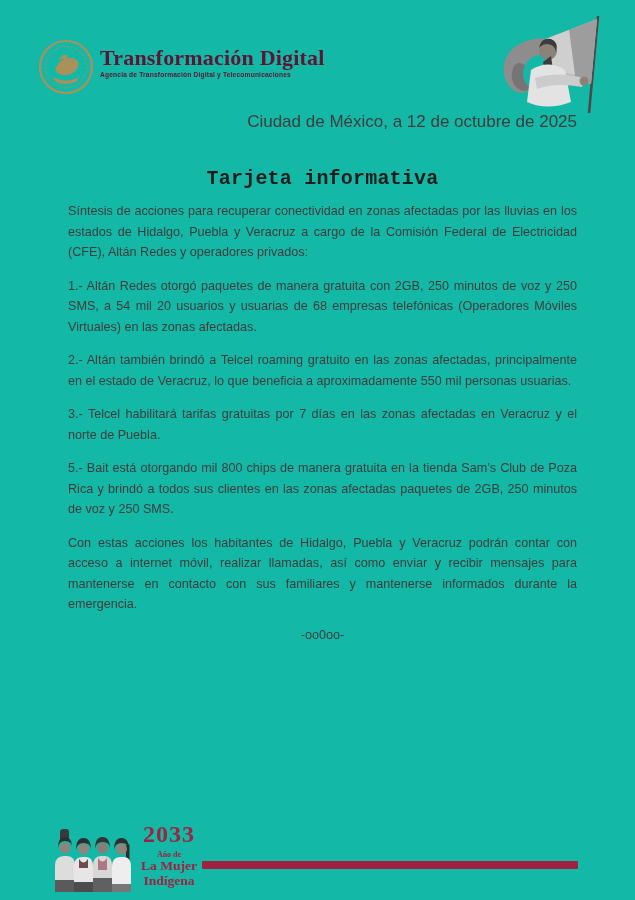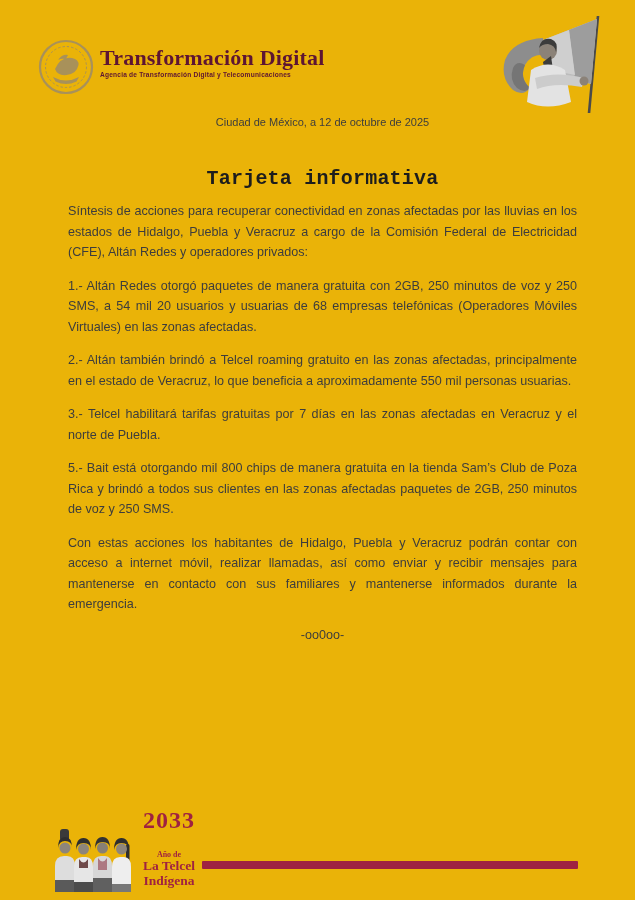--- a/index.html
+++ b/index.html
@@ -1,20 +1,20 @@
 <!DOCTYPE html>
 <html><head>
 <meta charset="utf-8">
 <style>
   html,body{margin:0;padding:0;background:#e8e8e8;}
   .page{
     position:relative;
     width:635px;height:900px;
     margin:0 auto;
-    background:#eab308;
+    background:#14b8a6;
     font-family:"Liberation Sans","DejaVu Sans",sans-serif;
     overflow:hidden;
   }
   
   .header{position:absolute;top:38px;left:38px;display:flex;align-items:flex-start;}
   .seal{width:56px;height:58px;flex:0 0 auto;}
   .agency-block{margin-left:6px;padding-top:8px;}
   .agency-title{
     font-family:"Liberation Serif","DejaVu Serif",serif;
     font-weight:bold;font-size:22px;line-height:24px;
@@ -22,21 +22,21 @@
   }
   .agency-subtitle{
     font-size:6.6px;font-weight:bold;color:#5d1533;
     margin-top:1px;letter-spacing:.2px;
   }
   .flag-illustration{position:absolute;top:12px;right:14px;width:136px;height:106px;}
 
   
   .column{position:absolute;left:68px;right:58px;top:114px;}
   .dateline{
-    text-align:center;font-size:11px;color:#3d3d3d;line-height:16px;
+    text-align:right;font-size:17px;color:#3d3d3d;line-height:16px;
   }
   .doc-title{
     text-align:center;font-size:20px;font-weight:bold;color:#1d1d1d;
     margin-top:37px;letter-spacing:.2px;font-family:Liberation Mono, monospace;
   }
   .body-text{margin-top:11px;}
   .body-text p{
     margin:0 0 13px 0;
     font-size:12.6px;line-height:20.5px;color:#3d3d3d;
     text-align:justify;text-justify:inter-word;
@@ -45,21 +45,21 @@
     text-align:center;font-size:12.6px;color:#3d3d3d;
   }
 
   
   .footer-women{position:absolute;left:48px;bottom:8px;width:88px;height:64px;}
   .footer-year-block{
     position:absolute;left:136px;bottom:12px;width:66px;text-align:center;
     color:#9f2241;font-family:"Liberation Serif","DejaVu Serif",serif;
   }
   .footer-year{font-size:24px;font-weight:bold;line-height:22px;letter-spacing:1px;}
-  .footer-line-small{font-size:8px;font-weight:bold;line-height:9px;margin-top:19px;}
+  .footer-line-small{font-size:8px;font-weight:bold;line-height:9px;margin-top:5px;}
   .footer-line{font-size:13.5px;font-weight:bold;line-height:14.5px;}
   .footer-bar{
     position:absolute;left:202px;bottom:31px;width:376px;height:8px;
     background:#9f2241;border-radius:1px;
   }
 </style>
 </head>
 <body>
 
 <div class="page">
@@ -130,19 +130,19 @@
     <path d="M66 22 Q66 10 73.5 10 Q81 10 81 22 Q81 15 73.5 15 Q67 15 66 22 Z" fill="#2e2e2e"></path>
     <rect x="78" y="16" width="3.5" height="28" rx="1.7" fill="#2e2e2e"></rect>
     <circle cx="73.5" cy="21" r="5.5" fill="#8d857b"></circle>
     <path d="M64 64 L64 39 Q64 29 72 29 L76 29 Q83 29 83 39 L83 64 Z" fill="#eeeeee"></path>
     <path d="M64 56 L83 56 L83 64 L64 64 Z" fill="#777777"></path>
   </svg>
 
   <div class="footer-year-block">
     <div class="footer-year">2033</div>
     <div class="footer-line-small">Año de</div>
-    <div class="footer-line">La Telcel</div>
+    <div class="footer-line">La Mujer</div>
     <div class="footer-line">Indígena</div>
   </div>
 
   <div class="footer-bar"></div>
 
 </div>
 
 </body></html>

